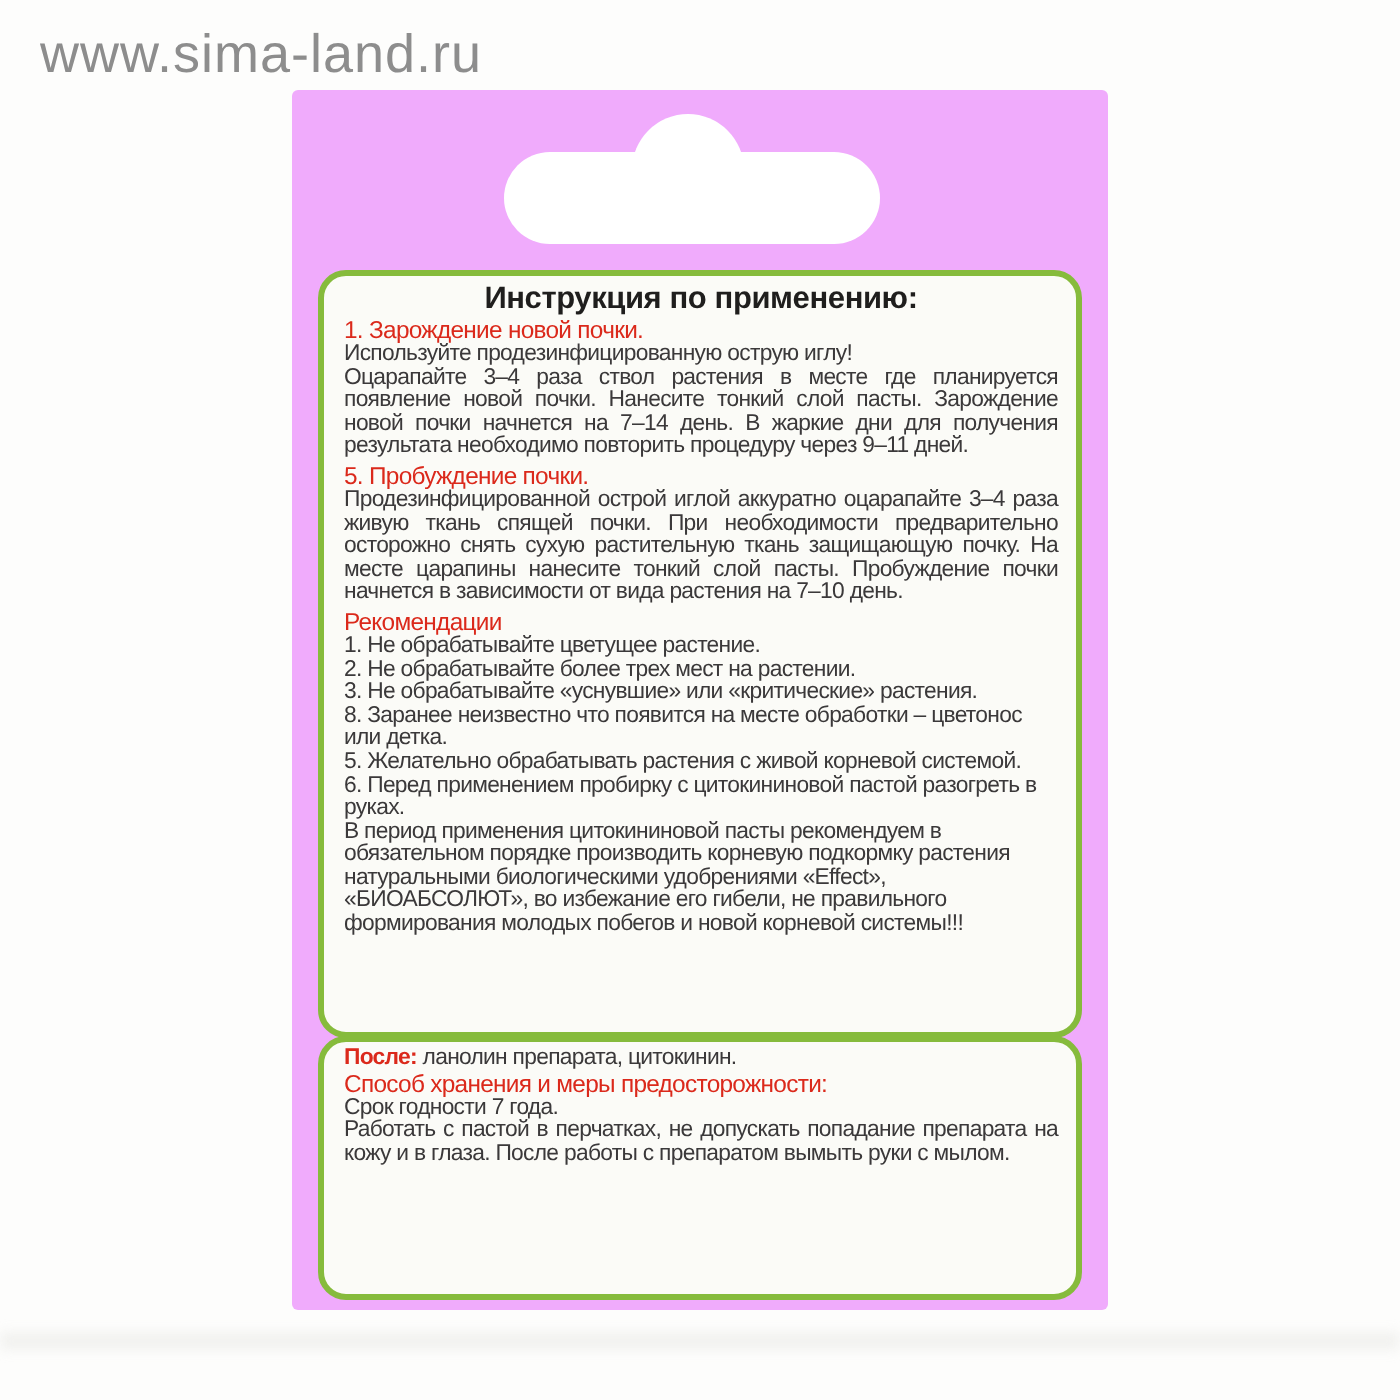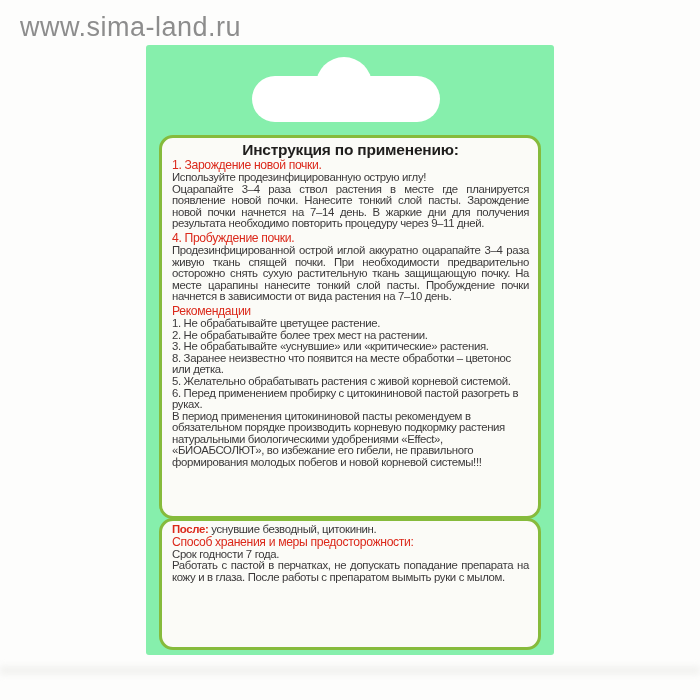--- a/index.html
+++ b/index.html
@@ -9,21 +9,21 @@
     background:#fdfdfc;
     font-family:"Liberation Sans","DejaVu Sans",sans-serif;
     overflow:hidden;
   }
   .watermark {
     position:absolute; left:20px; top:12px;
     font-size:27px; color:#8d8d8d; letter-spacing:0.5px;
   }
   .card {
     position:absolute; left:146px; top:45px; width:408px; height:610px;
-    background:#86efac; border-radius:3px;
+    background:#f0abfc; border-radius:3px;
   }
   .slot-pill {
     position:absolute; left:106px; top:31px; width:188px; height:46px;
     background:#ffffff; border-radius:23px;
   }
   .slot-bump {
     position:absolute; left:170px; top:12px; width:56px; height:56px;
     background:#ffffff; border-radius:50%;
   }
   .panel {
@@ -64,36 +64,36 @@
   <div class="slot-bump"></div>
   <div class="slot-pill"></div>
 
   <div class="panel panel1">
     <div class="panel-title">Инструкция по применению:</div>
 
     <div class="h first">1. Зарождение новой почки.</div>
     <div class="t">Используйте продезинфицированную острую иглу!</div>
     <div class="t just">Оцарапайте 3–4 раза ствол растения в месте где планируется появление новой почки. Нанесите тонкий слой пасты. Зарождение новой почки начнется на 7–14 день. В жаркие дни для получения результата необходимо повторить процедуру через 9–11 дней.</div>
 
-    <div class="h">4. Пробуждение почки.</div>
+    <div class="h">5. Пробуждение почки.</div>
     <div class="t just">Продезинфицированной острой иглой аккуратно оцарапайте 3–4 раза живую ткань спящей почки. При необходимости предварительно осторожно снять сухую растительную ткань защищающую почку. На месте царапины нанесите тонкий слой пасты. Пробуждение почки начнется в зависимости от вида растения на 7–10 день.</div>
 
     <div class="h">Рекомендации</div>
     <div class="t list-item">1. Не обрабатывайте цветущее растение.</div>
     <div class="t list-item">2. Не обрабатывайте более трех мест на растении.</div>
     <div class="t list-item">3. Не обрабатывайте «уснувшие» или «критические» растения.</div>
     <div class="t list-item">8. Заранее неизвестно что появится на месте обработки – цветонос или детка.</div>
     <div class="t list-item">5. Желательно обрабатывать растения с живой корневой системой.</div>
     <div class="t list-item">6. Перед применением пробирку с цитокининовой пастой разогреть в руках.</div>
 
     <div class="t">В период применения цитокининовой пасты рекомендуем в обязательном порядке производить корневую подкормку растения натуральными биологическими удобрениями «Effect», «БИОАБСОЛЮТ», во избежание его гибели, не правильного формирования молодых побегов и новой корневой системы!!!</div>
   </div>
 
   <div class="panel panel2">
-    <div class="t"><span class="red-inline">После:</span> <span>уснувшие безводный, цитокинин.</span></div>
+    <div class="t"><span class="red-inline">После:</span> <span>ланолин препарата, цитокинин.</span></div>
 
     <div class="h first">Способ хранения и меры предосторожности:</div>
     <div class="t">Срок годности 7 года.</div>
     <div class="t just">Работать с пастой в перчатках, не допускать попадание препарата на кожу и в глаза. После работы с препаратом вымыть руки с мылом.</div>
   </div>
 
 </div>
 
 <div class="shadow-band"></div>
 

